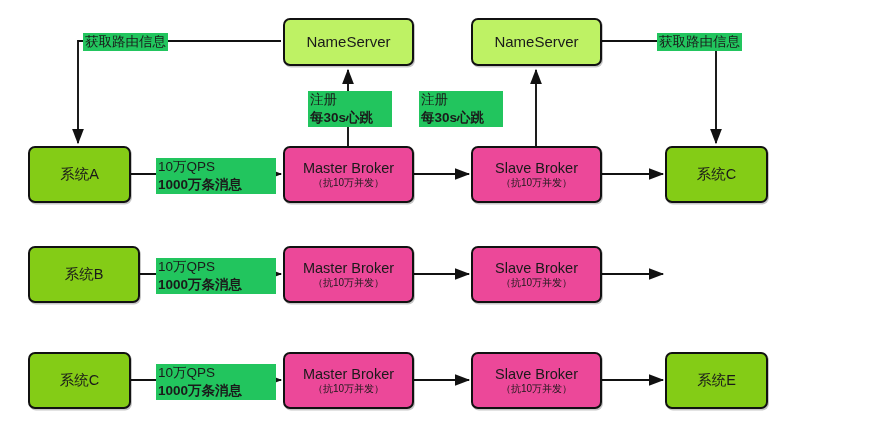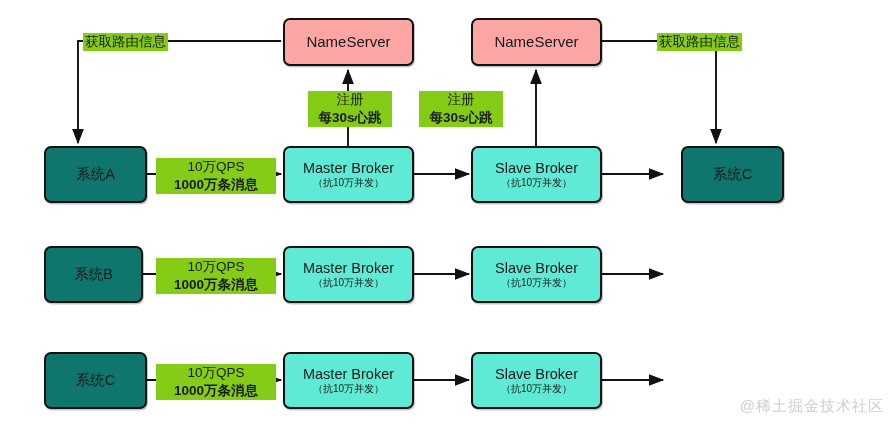--- a/index.html
+++ b/index.html
@@ -7,31 +7,31 @@
        font-family:"Liberation Sans","DejaVu Sans",sans-serif;}
   #stage{position:relative;width:894px;height:428px;background:#fff;}
 
   .node{position:absolute;box-sizing:border-box;border:2.5px solid #111;
         border-radius:7px;display:flex;flex-direction:column;
         align-items:center;justify-content:center;
         color:#1a1a1a;text-align:center;line-height:1.18;
         box-shadow:1px 1.5px 0 rgba(0,0,0,.22);}
   .node .l1{font-size:14.5px;white-space:nowrap;}
   .node .l2{font-size:10px;white-space:nowrap;}
-  .sys{background:#0f766e;margin-left:16px;}
-  .brk{background:#5eead4;}
-  .ns{background:#fca5a5;}
+  .sys{background:#84cc16;}
+  .brk{background:#ec4899;}
+  .ns{background:#bef264;}
   .ns .l1{font-size:15px;}
 
   svg.wires{position:absolute;left:0;top:0;width:894px;height:428px;
             overflow:visible;pointer-events:none;}
 
   .elabel{position:absolute;font-size:13.5px;color:#1a1a1a;
-          text-align:center;line-height:1.32;white-space:nowrap;
-          background:#84cc16;padding:0 2px;}
+          line-height:1.32;white-space:nowrap;
+          background:#22c55e;padding:0 2px;}
   .elabel .r2{display:block;font-weight:bold;}
 
   .wm{position:absolute;right:10px;bottom:12px;font-size:15px;
       color:#cfcfcf;letter-spacing:1px;white-space:nowrap;}
 </style>
 </head>
 <body>
 
 <div id="stage">
 
@@ -80,21 +80,21 @@
     <span class="l2">（抗10万并发）</span>
   </div>
   <div class="node brk" style="left:471px;top:146px;width:131px;height:57px;">
     <span class="l1">Slave Broker</span>
     <span class="l2">（抗10万并发）</span>
   </div>
   <div class="node sys" style="left:665px;top:146px;width:103px;height:57px;">
     <span class="l1">系统C</span>
   </div>
 
-  <div class="node sys" style="left:28px;top:246px;width:99px;height:57px;">
+  <div class="node sys" style="left:28px;top:246px;width:112px;height:57px;">
     <span class="l1">系统B</span>
   </div>
   <div class="node brk" style="left:283px;top:246px;width:131px;height:57px;">
     <span class="l1">Master Broker</span>
     <span class="l2">（抗10万并发）</span>
   </div>
   <div class="node brk" style="left:471px;top:246px;width:131px;height:57px;">
     <span class="l1">Slave Broker</span>
     <span class="l2">（抗10万并发）</span>
   </div>
@@ -102,20 +102,23 @@
   <div class="node sys" style="left:28px;top:352px;width:103px;height:57px;">
     <span class="l1">系统C</span>
   </div>
   <div class="node brk" style="left:283px;top:352px;width:131px;height:57px;">
     <span class="l1">Master Broker</span>
     <span class="l2">（抗10万并发）</span>
   </div>
   <div class="node brk" style="left:471px;top:352px;width:131px;height:57px;">
     <span class="l1">Slave Broker</span>
     <span class="l2">（抗10万并发）</span>
+  </div>
+  <div class="node sys" style="left:665px;top:352px;width:103px;height:57px;">
+    <span class="l1">系统E</span>
   </div>
 
   <div class="elabel" style="left:83px;top:33px;">获取路由信息</div>
 
   <div class="elabel" style="left:657px;top:33px;">获取路由信息</div>
 
   <div class="elabel" style="left:308px;top:91px;width:80px;">
     <span class="r1">注册</span>
     <span class="r2">每30s心跳</span>
   </div>
@@ -133,15 +136,14 @@
   <div class="elabel" style="left:156px;top:258px;width:116px;">
     <span class="r1">10万QPS</span>
     <span class="r2">1000万条消息</span>
   </div>
 
   <div class="elabel" style="left:156px;top:364px;width:116px;">
     <span class="r1">10万QPS</span>
     <span class="r2">1000万条消息</span>
   </div>
 
-  <div class="wm">@稀土掘金技术社区</div>
 
 </div>
 
 </body></html>

